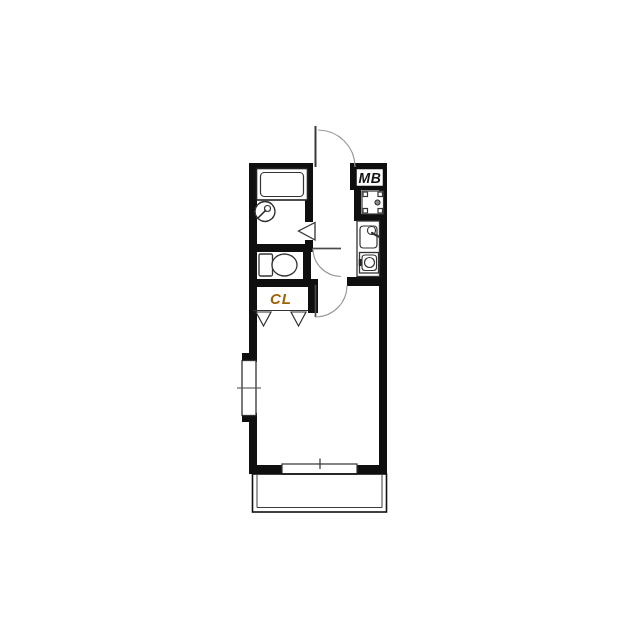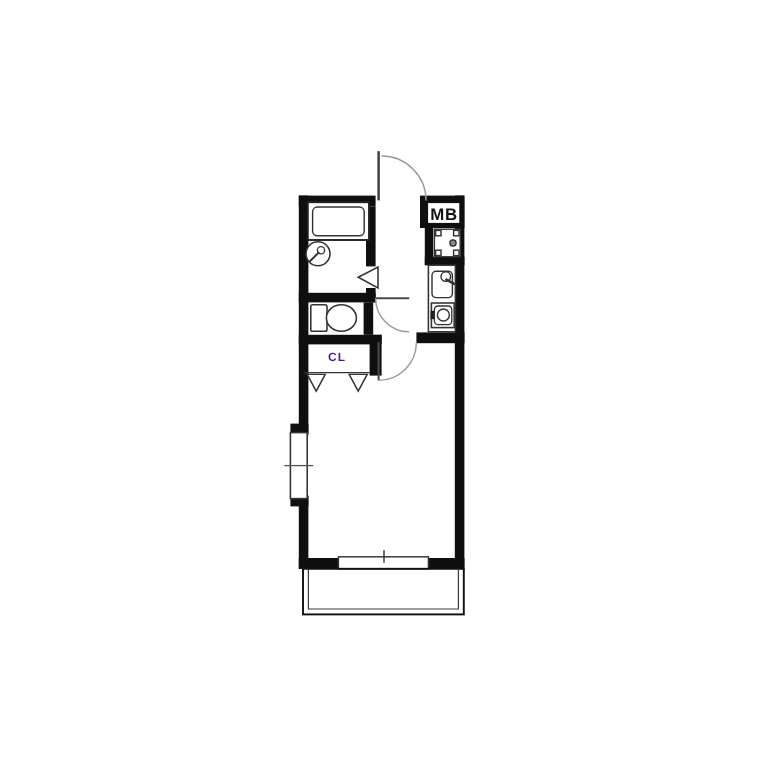--- a/index.html
+++ b/index.html
@@ -1,21 +1,21 @@
 <!DOCTYPE html>
 <html><head>
 <meta charset="utf-8">
 <style>
   html,body{margin:0;padding:0;background:#ffffff;}
   .stage{position:relative;width:639px;height:640px;background:#ffffff;overflow:hidden;
          font-family:"Liberation Sans","DejaVu Sans",sans-serif;}
   .plan-svg{position:absolute;left:0;top:0;width:639px;height:640px;}
-  .label{position:absolute;transform:translate(-50%,-50%);white-space:nowrap;user-select:none;}
+  .label{position:absolute;transform:translate(-50%,-50%);white-space:nowrap;user-select:none;font-style:italic;}
   .label-mb{left:370px;top:178px;font-size:14px;font-weight:bold;color:#141414;letter-spacing:.5px;}
-  .label-cl{left:281px;top:298px;font-size:10px;font-weight:600;color:#4c1d95;letter-spacing:1px;}
+  .label-cl{left:281px;top:298px;font-size:15px;font-weight:600;color:#a16207;letter-spacing:1px;}
   .label-balcony{left:319px;top:491px;font-size:15px;font-weight:500;color:#3c3c3c;letter-spacing:2px;}
 </style>
 </head>
 <body>
 
 <div class="stage">
 
   <svg class="plan-svg" viewBox="0 0 639 640">
 
     <g fill="#0f0f0f">

